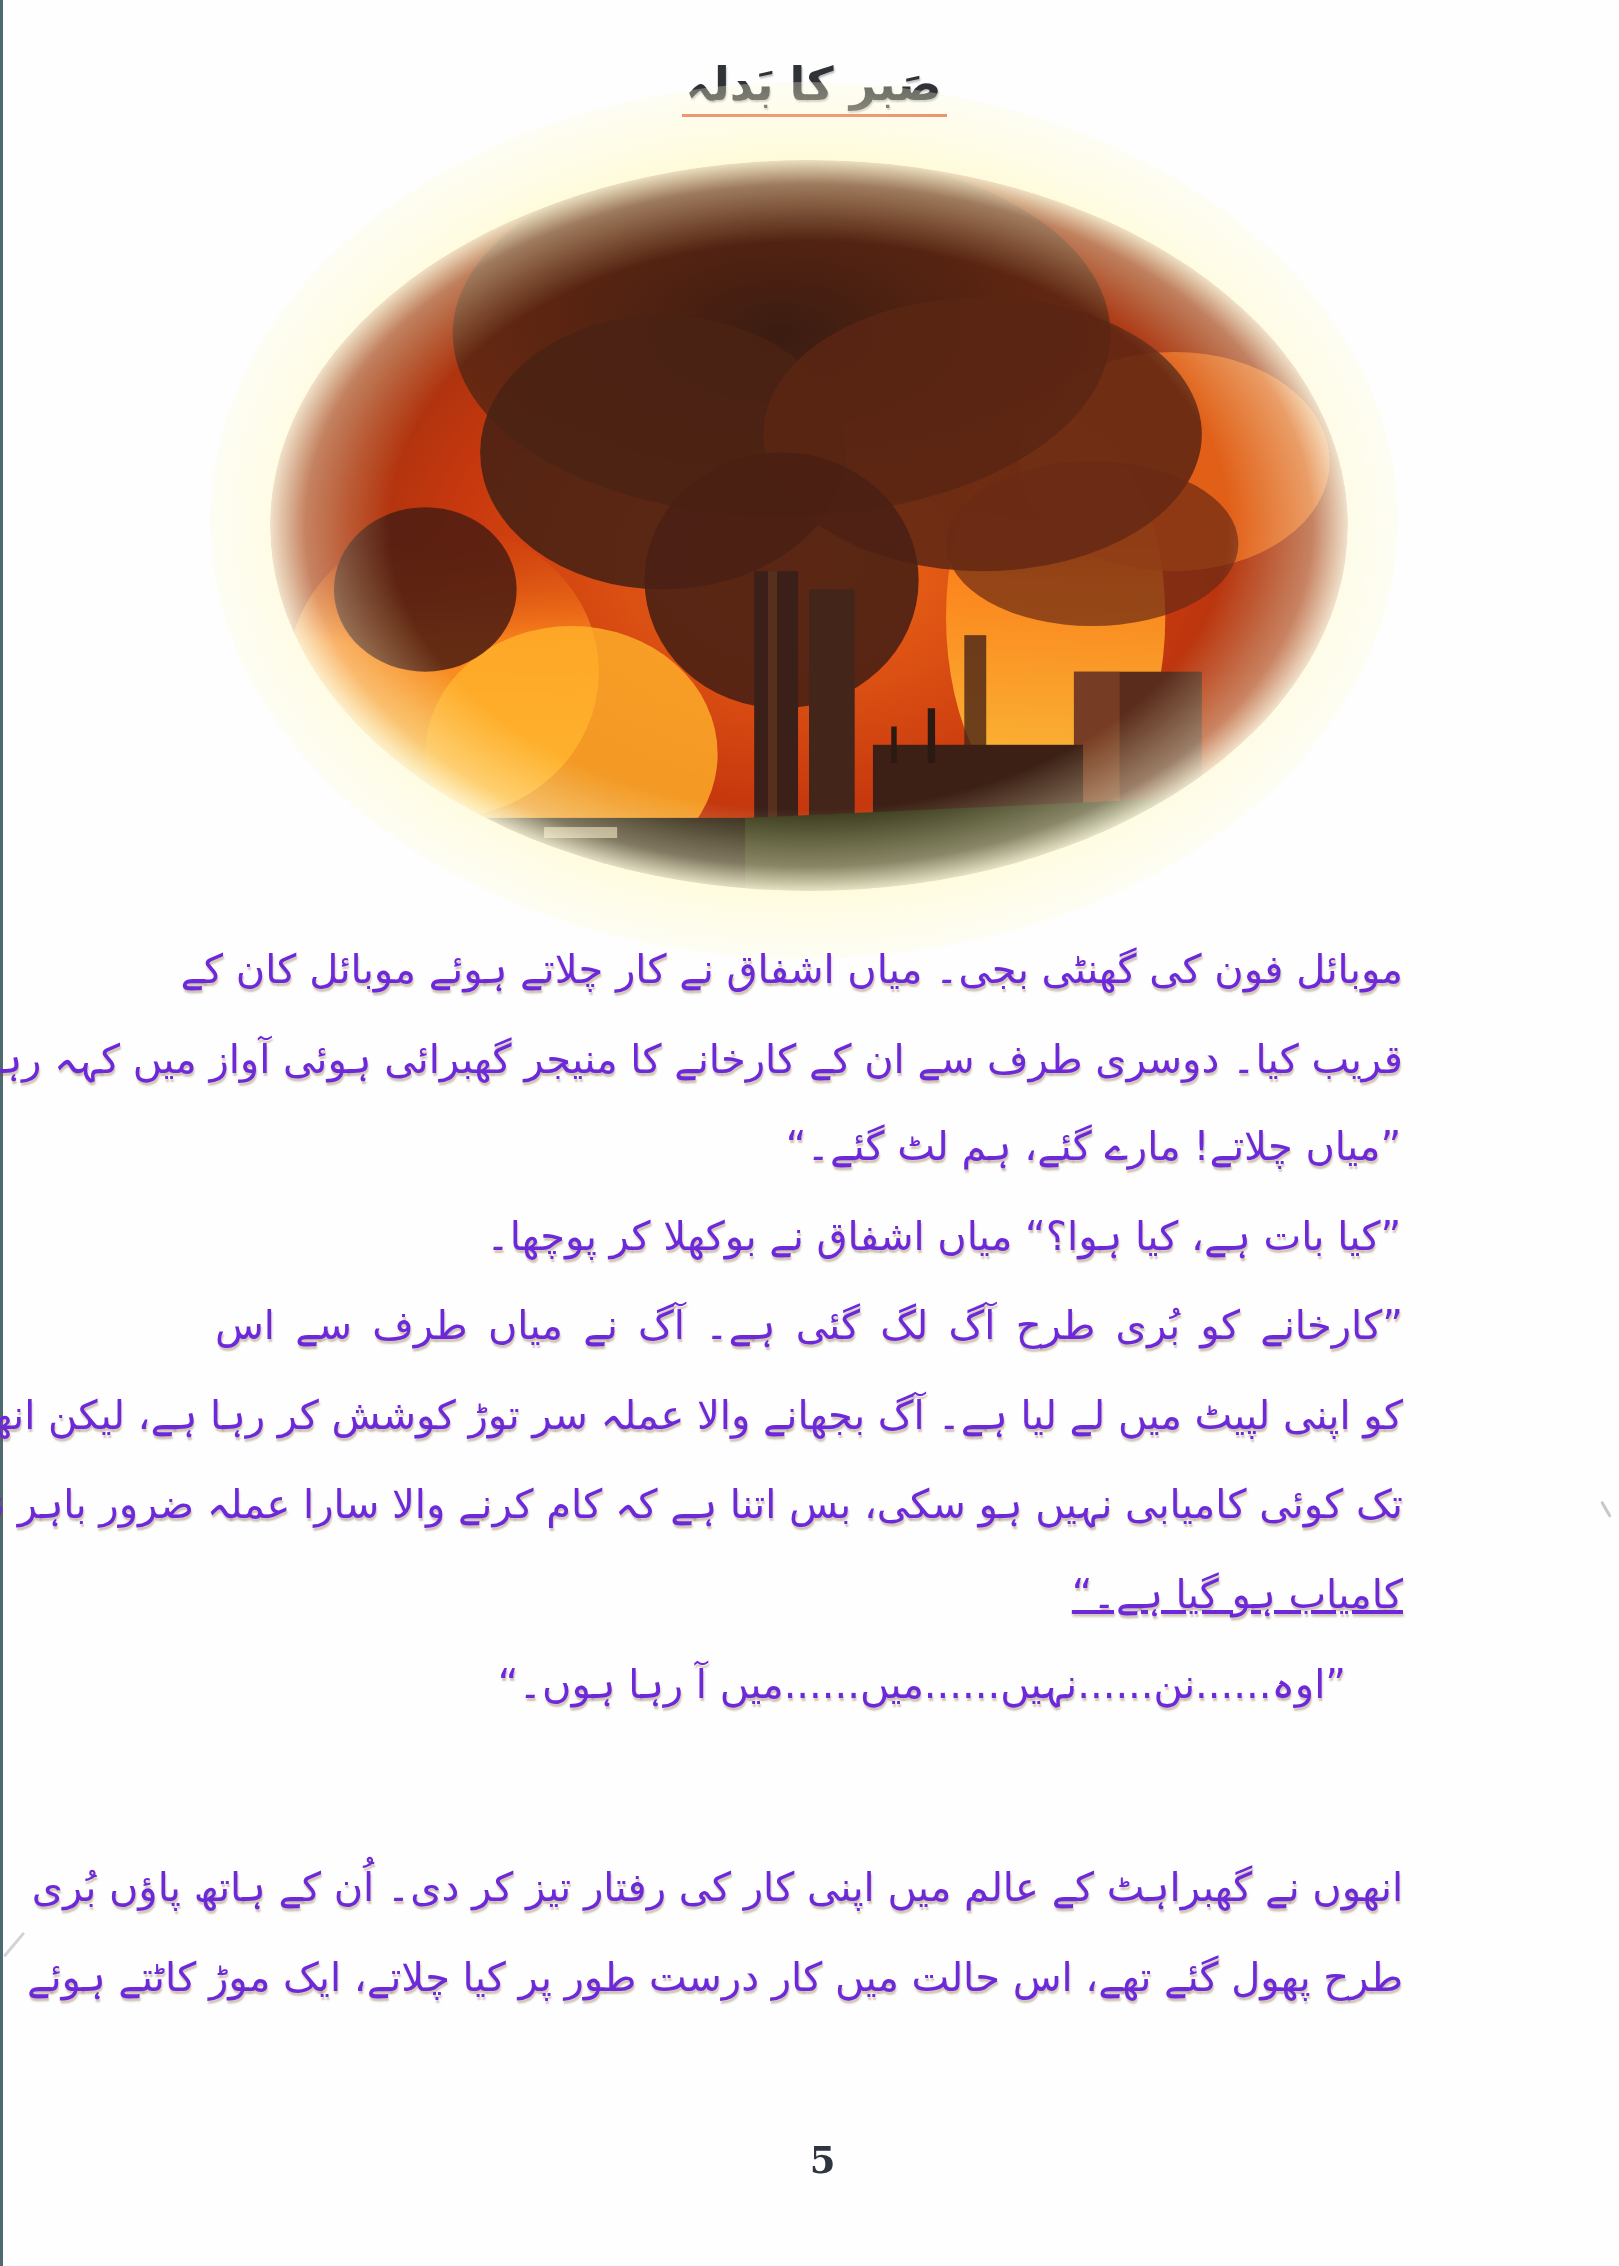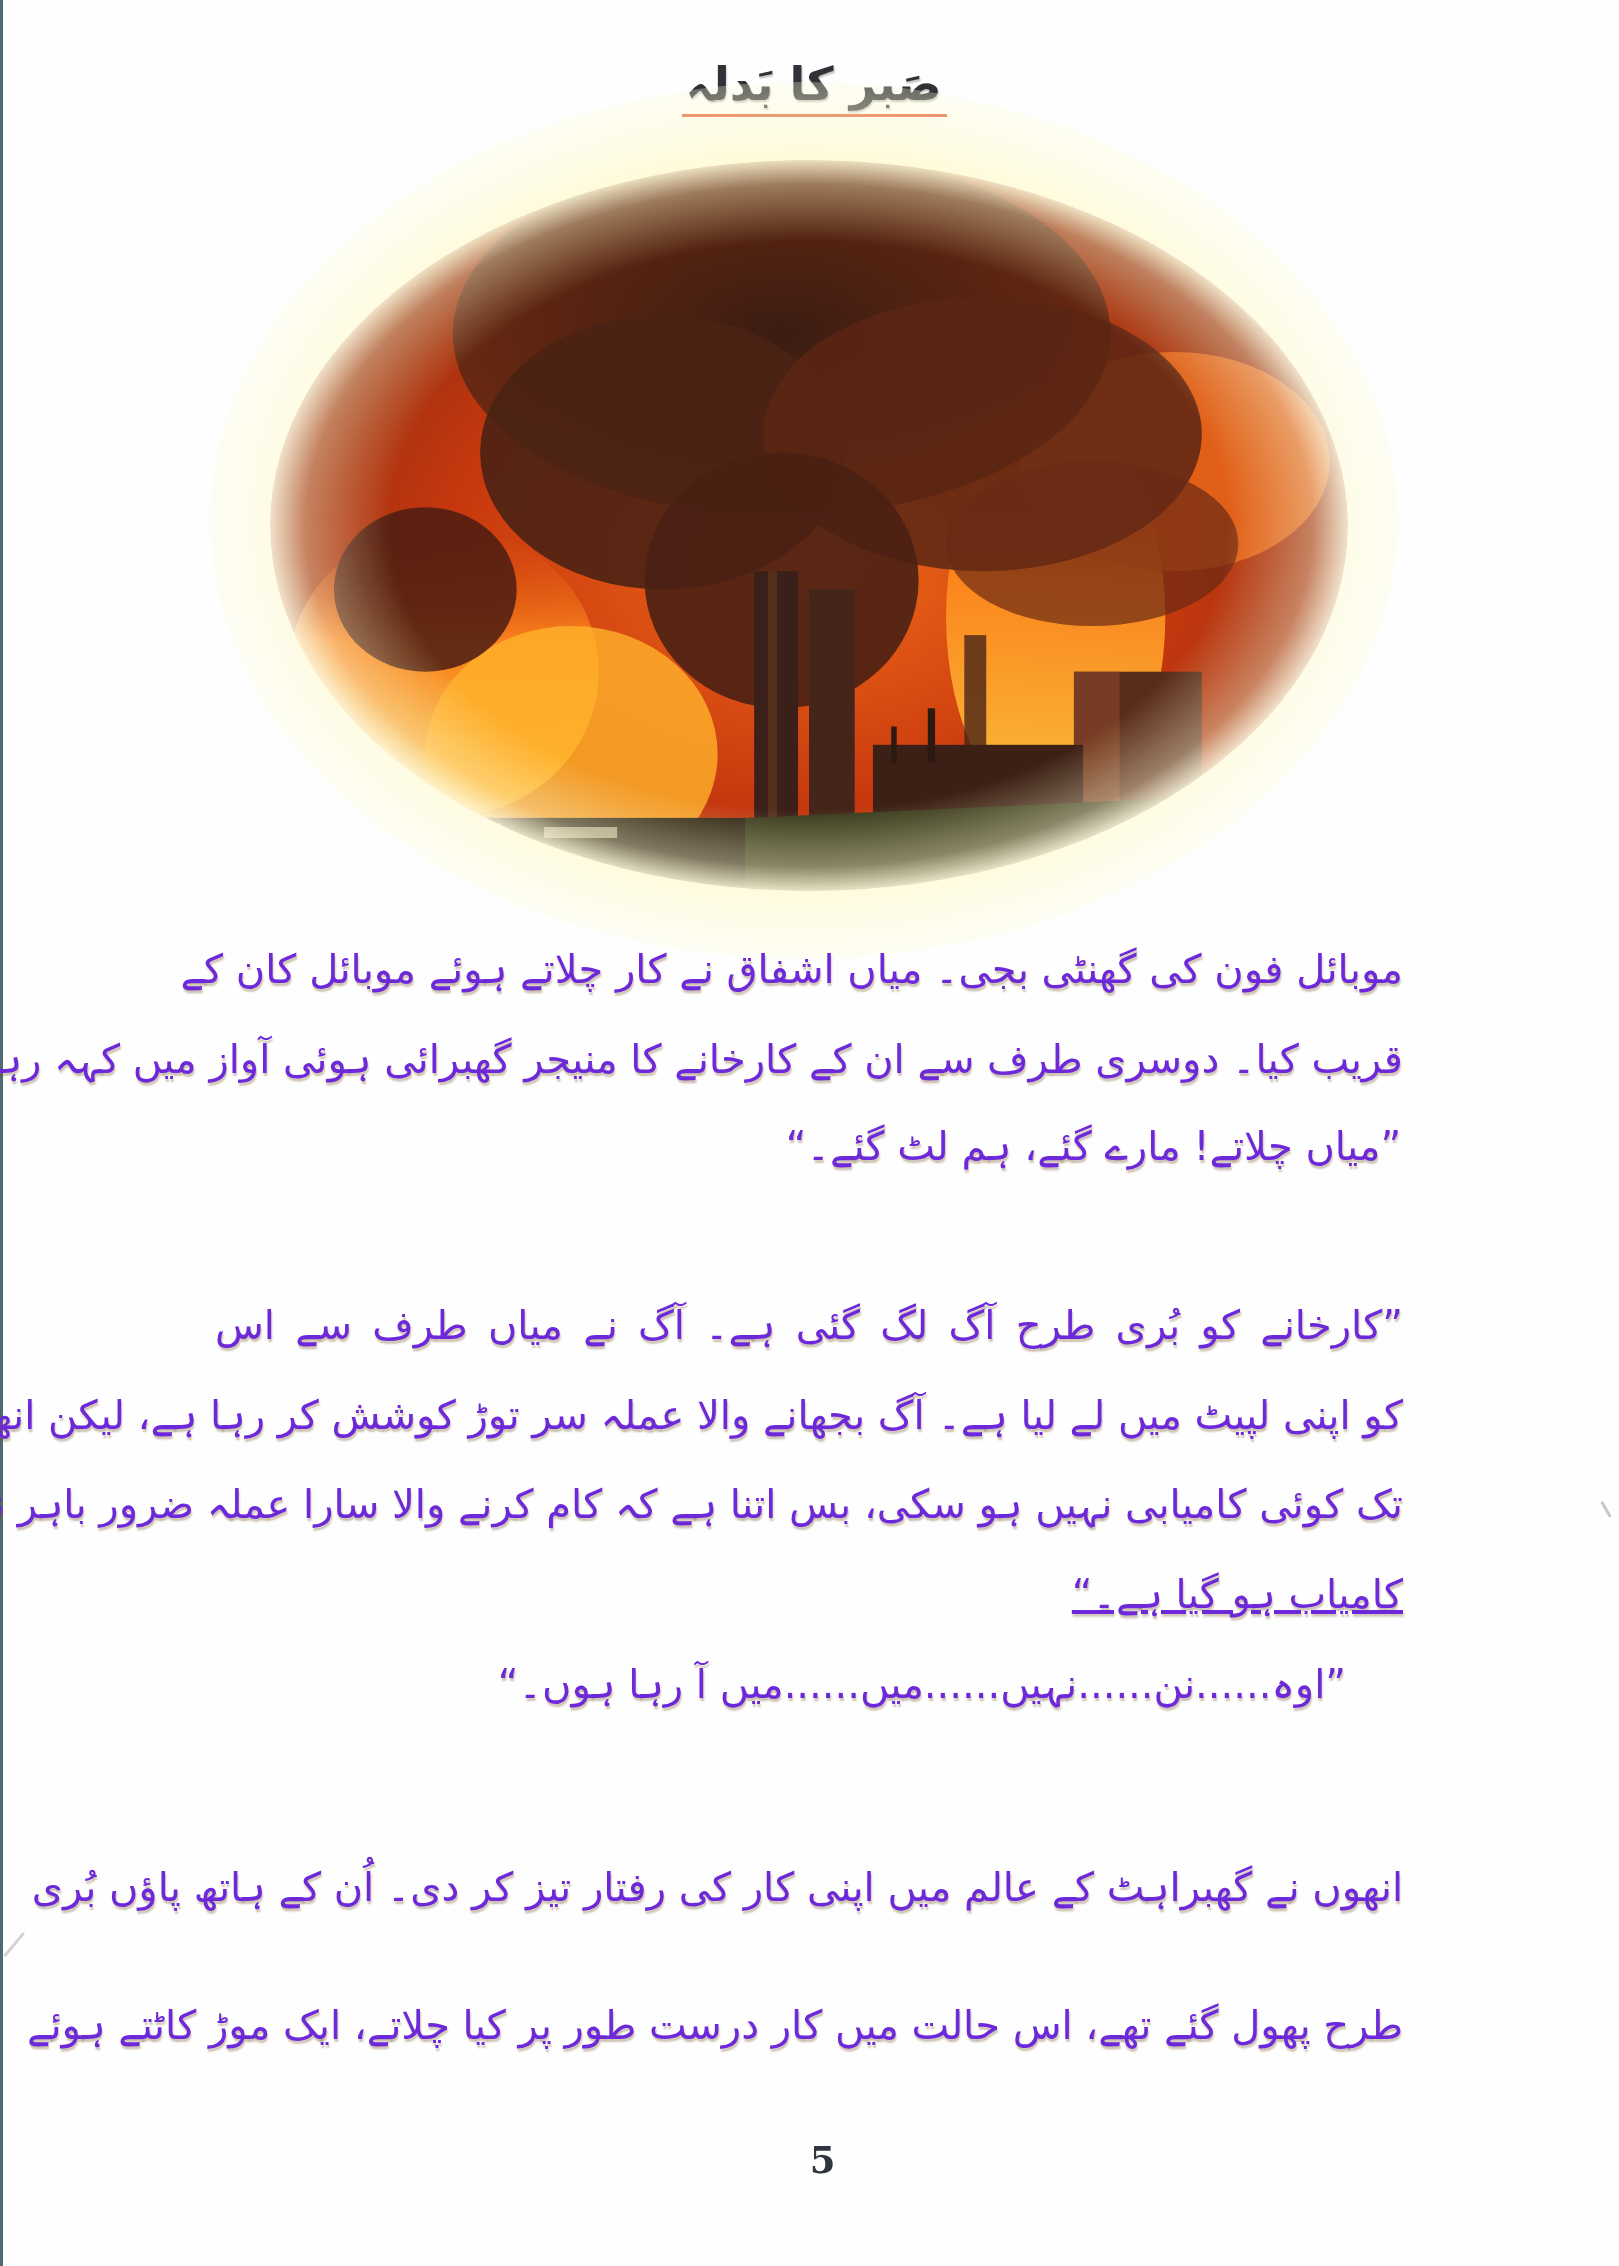--- a/index.html
+++ b/index.html
@@ -112,23 +112,24 @@
     <rect x="0" y="720" width="1180" height="80" fill="#2e2416"></rect>
     <path d="M 520 720 L 1180 690 L 1180 800 L 520 800 Z" fill="#3a3a1e"></path>
     <rect x="300" y="730" width="80" height="12" fill="#f0e0c0" opacity="0.6"></rect>
   </svg>
 </div>
 
 <div class="body-text" style="top:937px; height:1096px;">
   <div class="line full" style="top:0px;">موبائل فون کی گھنٹی بجی۔ میاں اشفاق نے کار چلاتے ہوئے موبائل کان کے</div>
   <div class="line full" style="top:90px;">قریب کیا۔ دوسری طرف سے ان کے کارخانے کا منیجر گھبرائی ہوئی آواز میں کہہ رہا تھا:</div>
   <div class="line short" style="top:177px; right:1.8px;">”میاں چلاتے! مارے گئے، ہم لٹ گئے۔“</div>
+  <div class="line short" style="top:267px; right:1.8px;">”کیا بات ہے، کیا ہوا؟“ میاں اشفاق نے بوکھلا کر پوچھا۔</div>
   <div class="line full" style="top:356px;">”کارخانے کو بُری طرح آگ لگ گئی ہے۔ آگ نے میاں طرف سے اس</div>
   <div class="line full" style="top:446px;">کو اپنی لپیٹ میں لے لیا ہے۔ آگ بجھانے والا عملہ سر توڑ کوشش کر رہا ہے، لیکن انھیں ابھی</div>
   <div class="line full" style="top:535px;">تک کوئی کامیابی نہیں ہو سکی، بس اتنا ہے کہ کام کرنے والا سارا عملہ ضرور باہر نکل آنے میں</div>
   <div class="line short" style="top:625px; right:0px;text-decoration:underline;">کامیاب ہو گیا ہے۔“</div>
   <div class="line short" style="top:715px; right:57px;margin-left:6px;">”اوہ......نن......نہیں......میں......میں آ رہا ہوں۔“</div>
   <div class="line full" style="top:918px;">انھوں نے گھبراہٹ کے عالم میں اپنی کار کی رفتار تیز کر دی۔ اُن کے ہاتھ پاؤں بُری</div>
-  <div class="line full" style="top:1056px;">طرح پھول گئے تھے، اس حالت میں کار درست طور پر کیا چلاتے، ایک موڑ کاٹتے ہوئے</div>
+  <div class="line full" style="top:1008px;">طرح پھول گئے تھے، اس حالت میں کار درست طور پر کیا چلاتے، ایک موڑ کاٹتے ہوئے</div>
 </div>
 
 <div class="page-number">5</div>
 
 
 </body></html>

